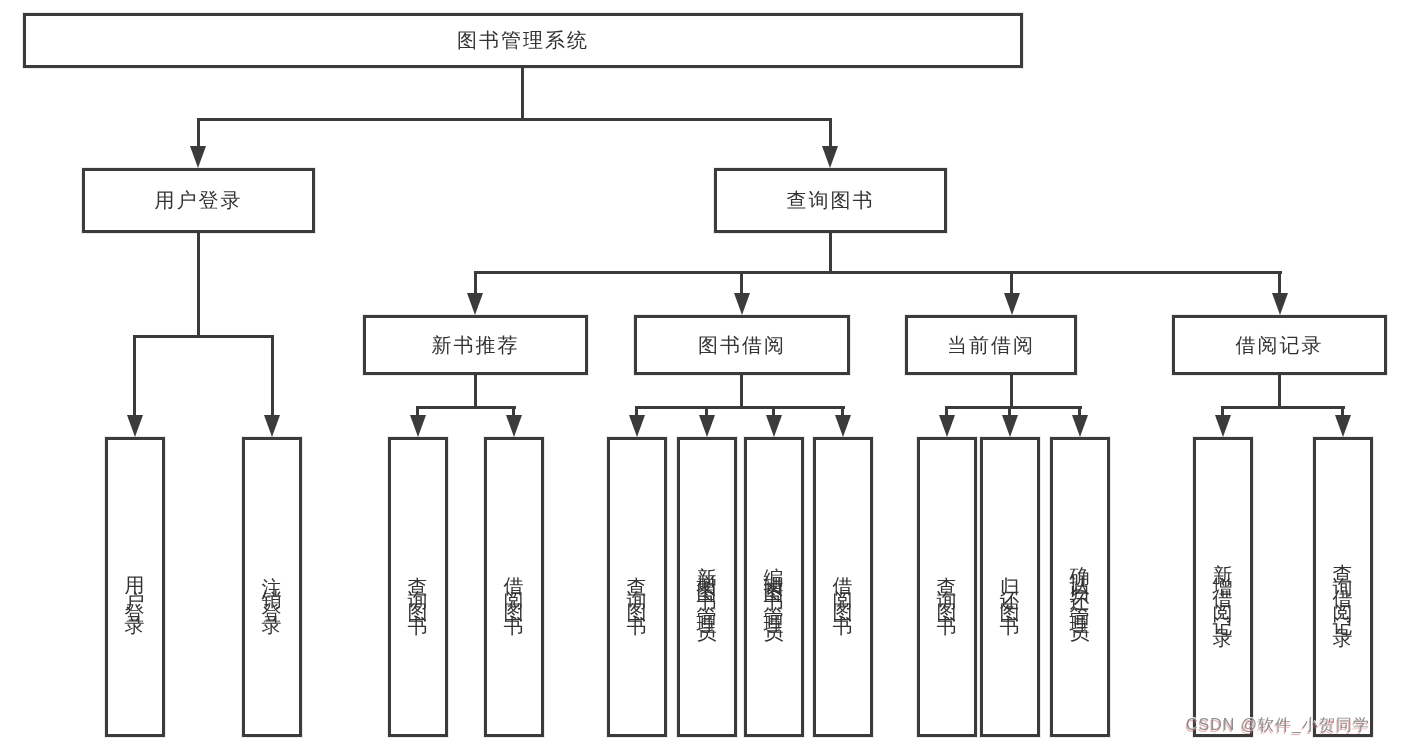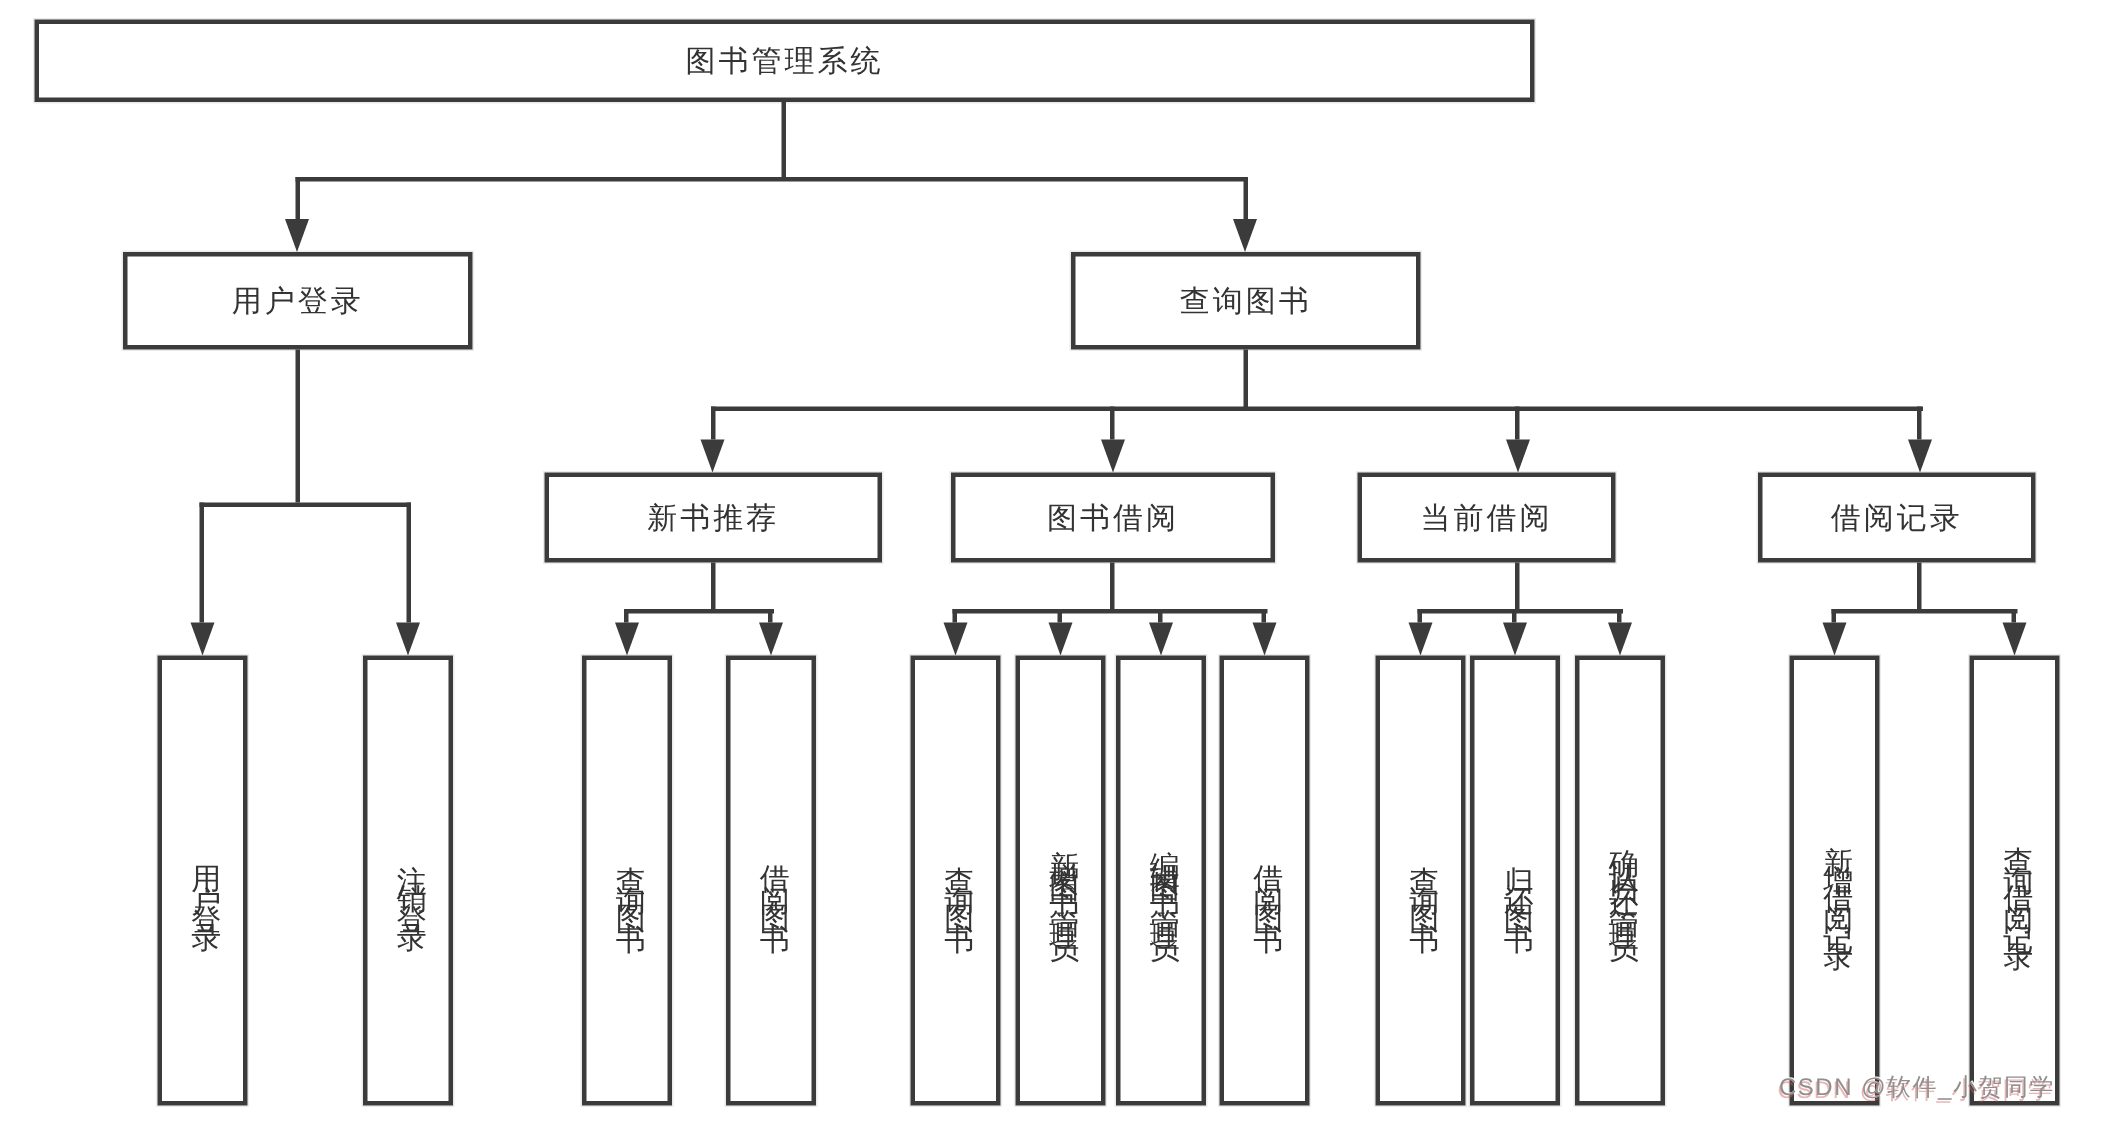--- a/index.html
+++ b/index.html
@@ -11,21 +11,20 @@
     overflow:hidden;
   }
   .box{
     position:absolute;
     background:#ffffff;
     border:3px solid #3b3b3b;
     box-sizing:border-box;
     display:flex;align-items:center;justify-content:center;
     font-size:20px;color:#333333;letter-spacing:2px;
     box-shadow:0 0 0 1px rgba(0,0,0,0.08);
-    font-family:Liberation Mono, monospace;
   }
   .vbox{
     writing-mode:vertical-rl;
     text-orientation:mixed;
     letter-spacing:13px;
     line-height:1;
     padding:6px 0;
     font-size:20px;
   }
   .vbox.long{letter-spacing:8px;}
@@ -92,21 +91,21 @@
 
   <div class="box" style="left:634px;top:315px;width:216px;height:60px;">
     <span>图书借阅</span>
   </div>
   <div class="box" style="left:363px;top:315px;width:225px;height:60px;">
     <span>新书推荐</span>
   </div>
   <div class="box" style="left:905px;top:315px;width:172px;height:60px;">
     <span>当前借阅</span>
   </div>
-  <div class="box" style="left:1172px;top:315px;width:185px;height:60px;">
+  <div class="box" style="left:1172px;top:315px;width:215px;height:60px;">
     <span>借阅记录</span>
   </div>
 
   <div class="vline" style="left:474px;top:375px;height:31px;"></div>
   <div class="hline" style="left:416px;top:406px;width:100px;"></div>
   <div class="vline" style="left:416px;top:406px;height:9px;"></div>
   <div class="arrow" style="left:410px;top:415px;"></div>
   <div class="vline" style="left:512px;top:406px;height:9px;"></div>
   <div class="arrow" style="left:506px;top:415px;"></div>
 

